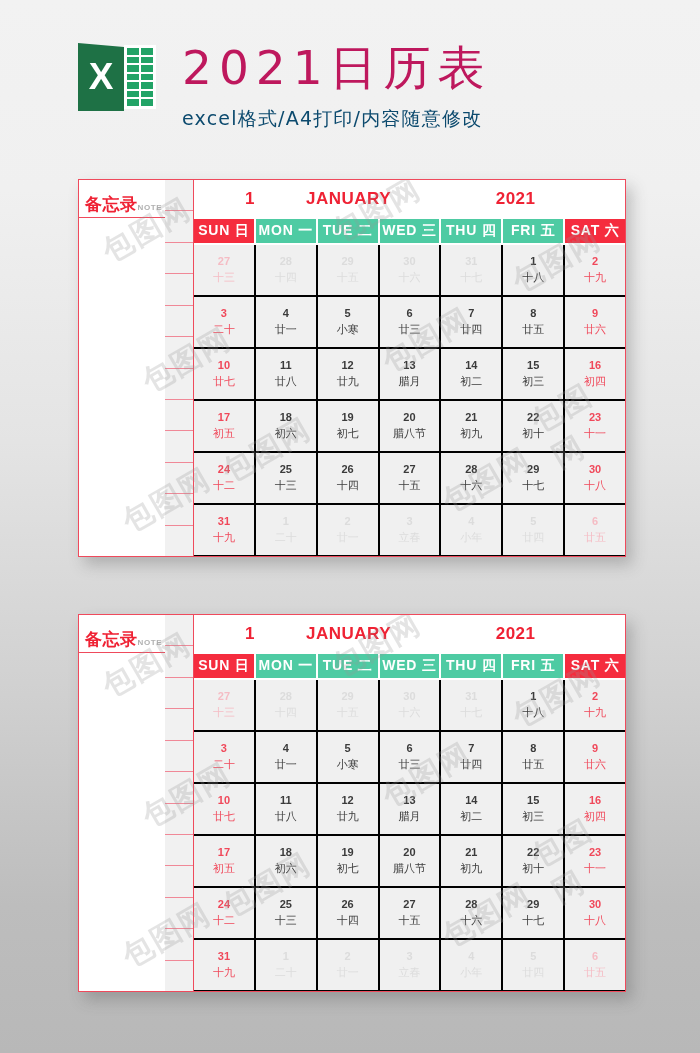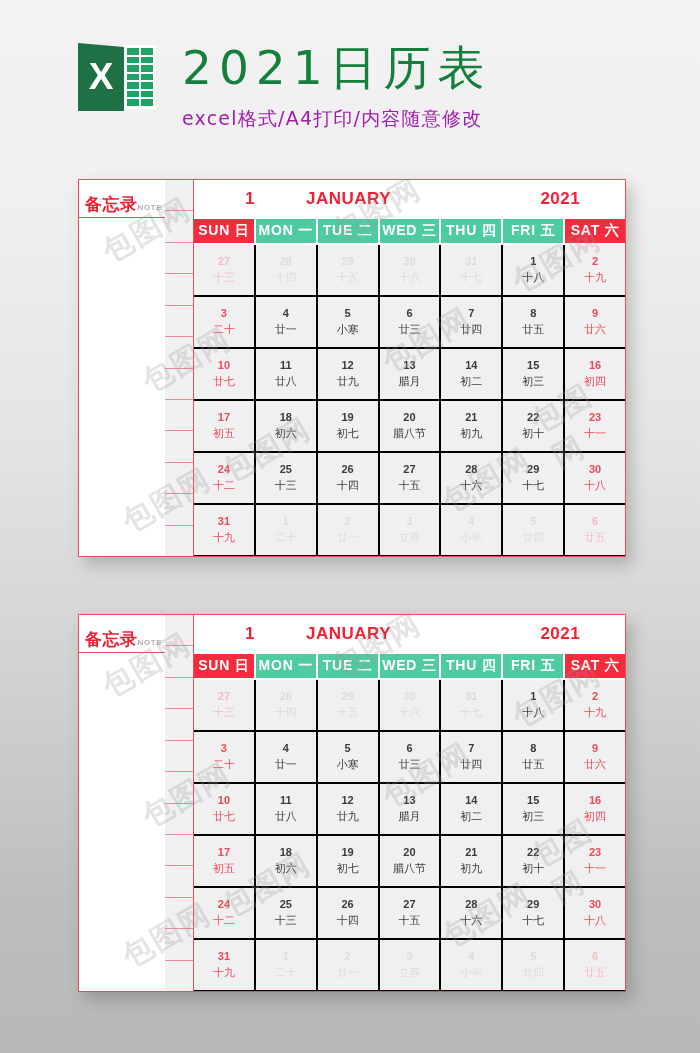--- a/index.html
+++ b/index.html
@@ -67,30 +67,30 @@
     display: flex;
     align-items: center;
     justify-content: center;
     letter-spacing: 0;
   }
   .title-wrap {
     margin-left: 26px;
     padding-top: 0;
   }
   .main-title {
-    color: #15803d;
+    color: #be185d;
     font-size: 47px;
     line-height: 56px;
     letter-spacing: 7px;
     font-family: "DejaVu Sans", "Liberation Sans", sans-serif;
     font-weight: 400;
     white-space: nowrap;
   }
   .sub-title {
-    color: #a21caf;
+    color: #0c4a6e;
     font-size: 19px;
     line-height: 30px;
     letter-spacing: 1.2px;
     margin-top: 7px;
     font-family: "DejaVu Sans", "Liberation Sans", sans-serif;
     white-space: nowrap;
   }
 
   
   .sheet {
@@ -170,21 +170,21 @@
     display: flex;
     align-items: center;
     color: #ef2234;
     font-size: 17px;
     font-weight: bold;
     background: #ffffff;
     font-family: "Liberation Sans", sans-serif;
   }
   .cal-titlebar .t-month { width: 26%; text-align: center; letter-spacing: 0.5px;}
   .cal-titlebar .t-name  { width: 44%; text-align: left; letter-spacing: 0.5px;}
-  .cal-titlebar .t-year  { width: 30%; text-align: center; letter-spacing: 0.5px;}
+  .cal-titlebar .t-year  { width: 30%; text-align: left; letter-spacing: 0.5px;}
 
   .dow-row {
     display: grid;
     grid-template-columns: repeat(7, 1fr);
     gap: 2px;
     padding: 1px 0 2px 0;
     background: #ffffff;
   }
   .dow {
     height: 24px;

